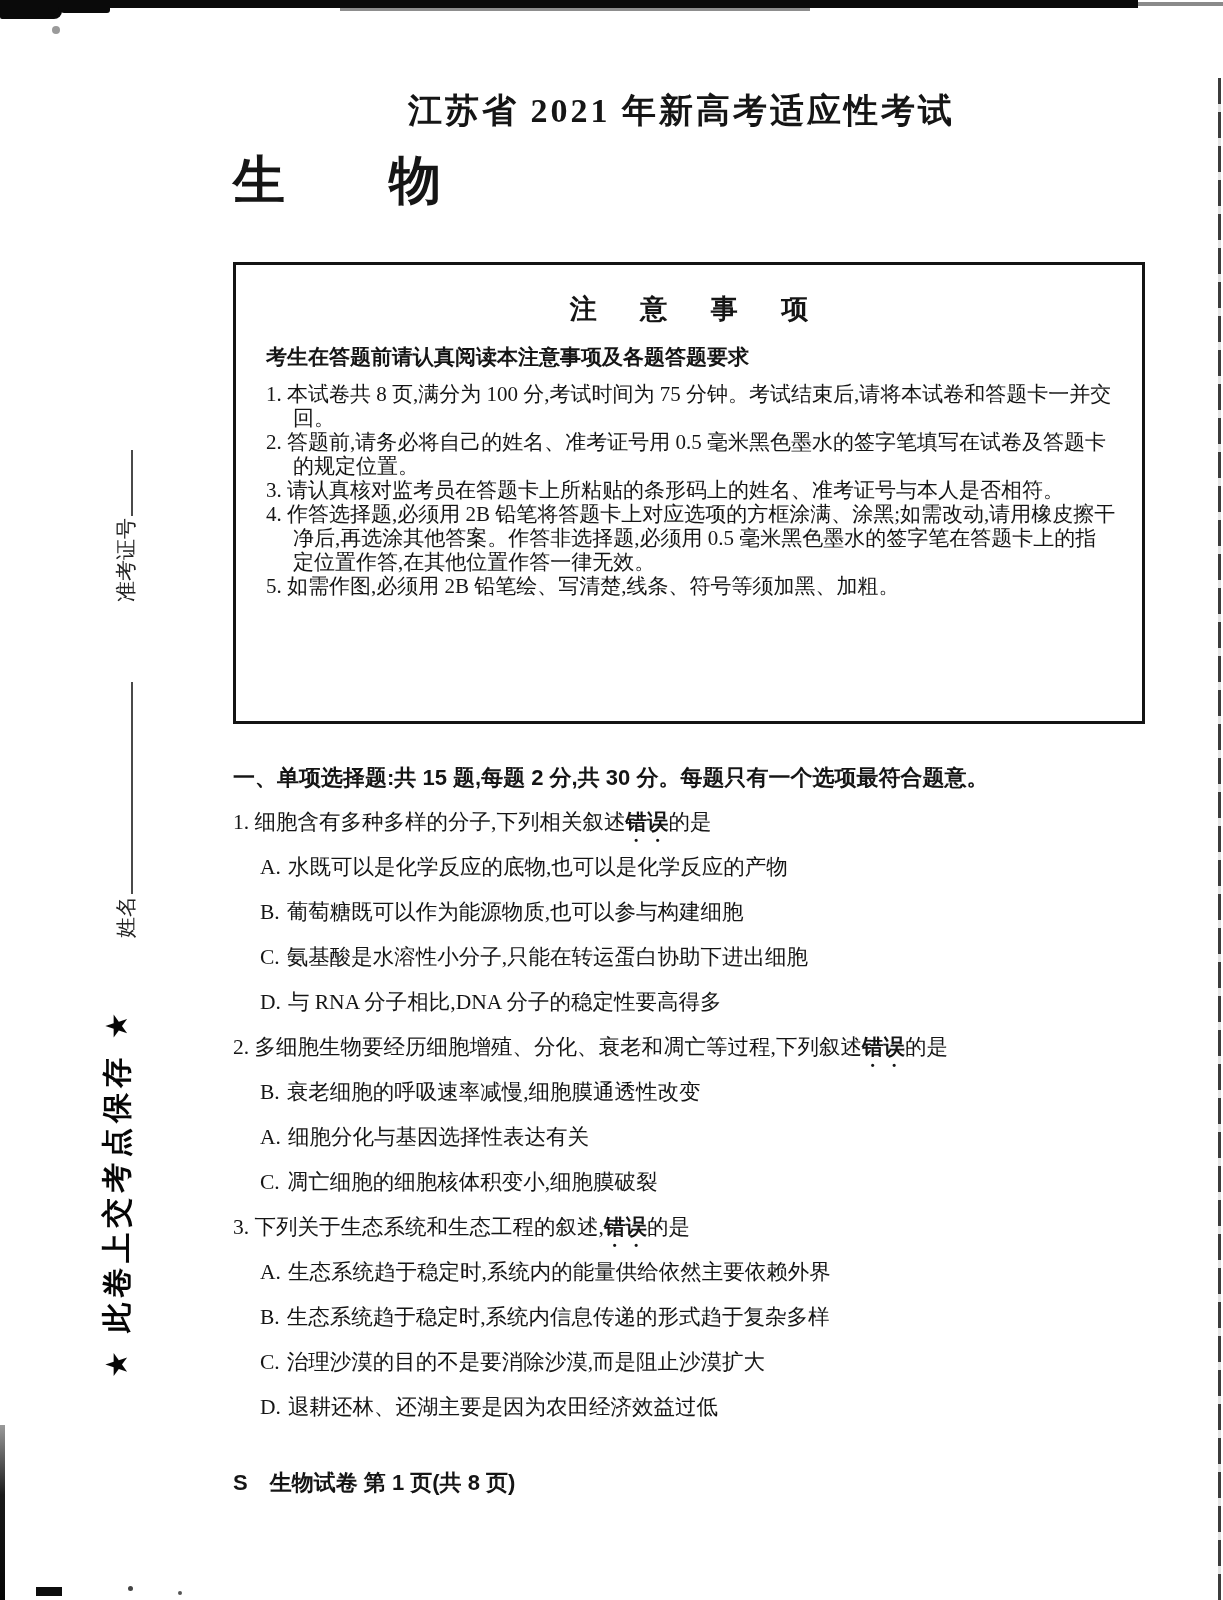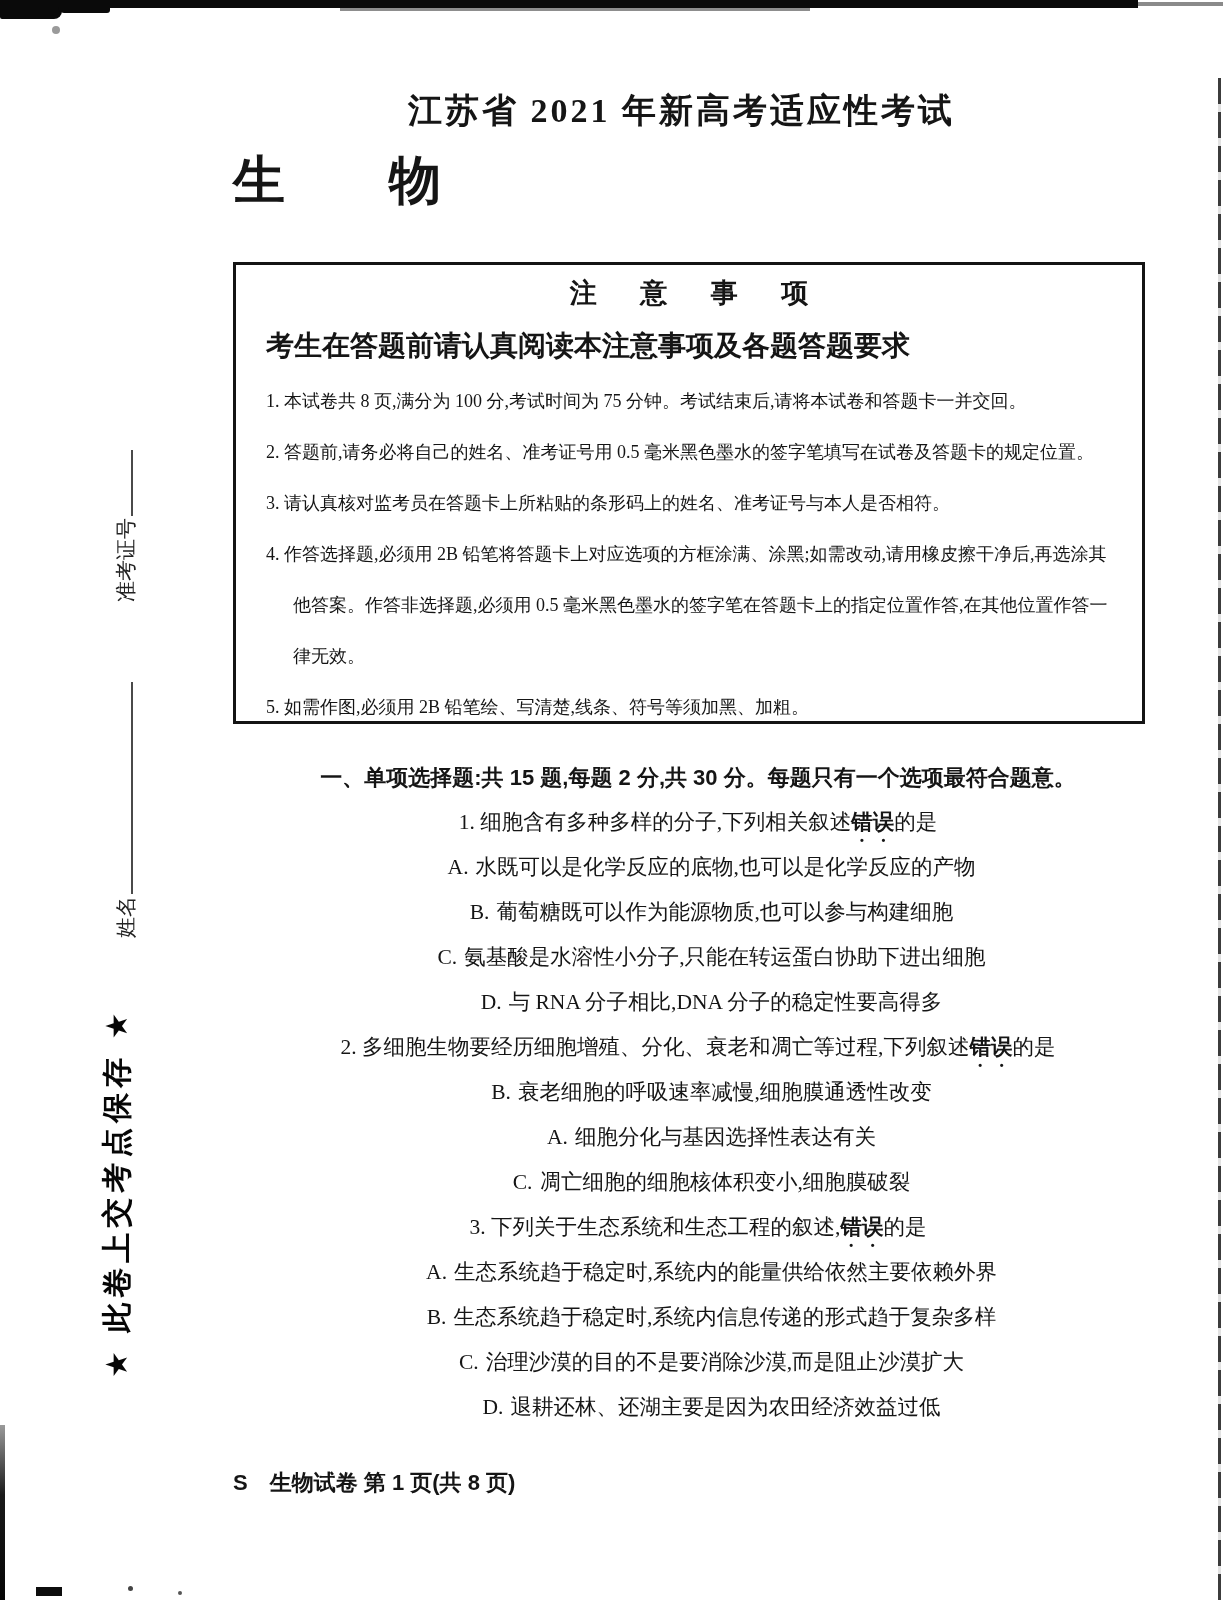--- a/index.html
+++ b/index.html
@@ -35,31 +35,31 @@
 
   
   .title1 { position:absolute; left:225px; top:88px; width:913px; text-align:center;
     font-size:34px; font-weight:bold; letter-spacing:3px; }
   .title2 { position:absolute; left:233px; top:146px; width:913px; text-align:left;
     font-size:52px; font-weight:bold; }
 
   
   .notice-box { position:absolute; left:233px; top:262px; width:906px; height:456px;
     border:3px solid #141414; background:transparent; }
-  .notice-title { margin-top:10px; text-align:center; font-size:27px; font-weight:bold;
+  .notice-title { margin-top:26px; text-align:center; font-size:27px; font-weight:bold;
     letter-spacing:18px; text-indent:18px;
     font-family:"Liberation Sans","DejaVu Sans",sans-serif; }
-  .notice-sub { margin:16px 16px 0 30px; font-size:28px; font-weight:bold;
+  .notice-sub { margin:16px 16px 0 30px; font-size:21px; font-weight:bold;
     font-family:Liberation Mono, monospace; }
-  .notice-items { margin:11px 26px 12px 30px; font-size:18px; line-height:51px; }
+  .notice-items { margin:11px 26px 12px 30px; font-size:21px; line-height:24px; }
   .notice-item { margin:0; padding-left:27px; text-indent:-27px; }
 
   
   .qarea { position:absolute; left:233px; top:755px; width:930px; }
-  .qline { height:45px; line-height:45px; font-size:21.5px; white-space:nowrap;text-align:center; }
+  .qline { height:45px; line-height:45px; font-size:21.5px; white-space:nowrap; }
   .section-header { font-weight:bold; font-size:22px;
     font-family:"Liberation Sans","DejaVu Sans",sans-serif; }
   .opt { padding-left:27px; }
   .opt-label { margin-right:7px; }
   .emph { font-weight:bold; font-family:"Liberation Sans","DejaVu Sans",sans-serif;
     -webkit-text-emphasis:filled dot; -webkit-text-emphasis-position:under right;
     text-emphasis:filled dot; text-emphasis-position:under right; }
 
   
   .footer { position:absolute; left:233px; top:1468px; width:800px; text-align:left;

